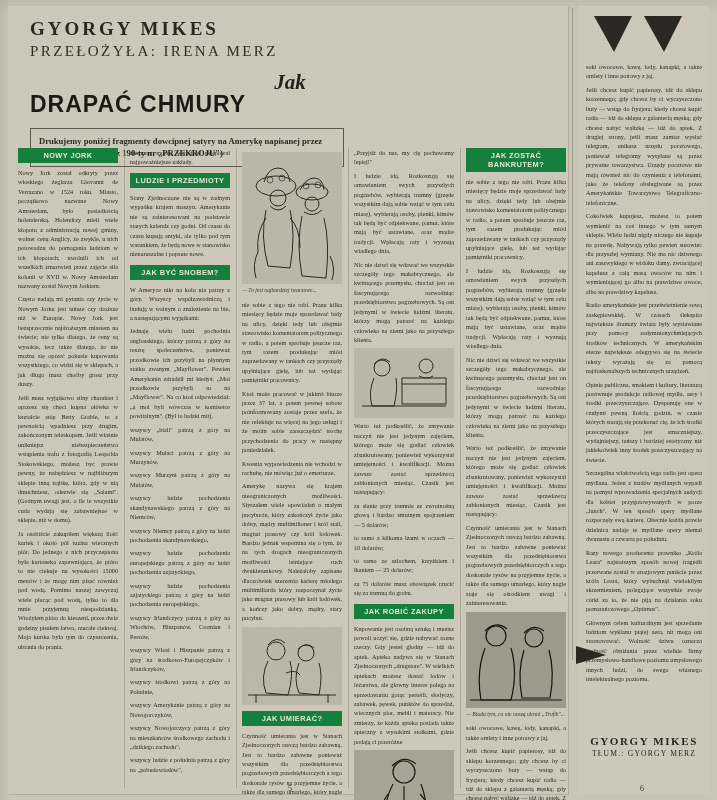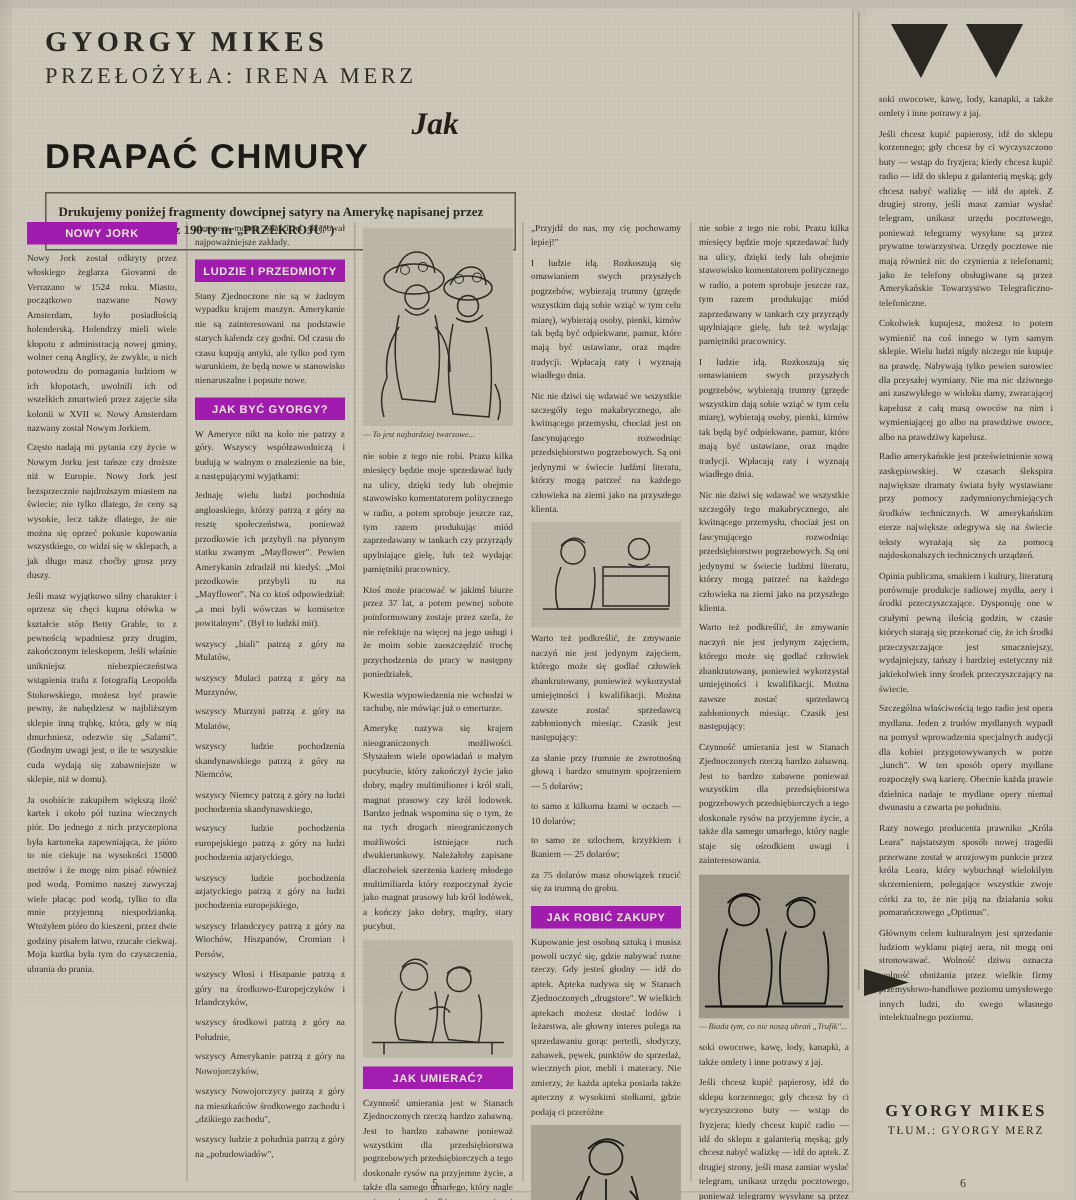--- a/index.html
+++ b/index.html
@@ -28,21 +28,21 @@
         font-size:8.6px;line-height:1.45;font-weight:bold;color:#2b2822;}
 
   
   .cols{position:absolute;left:14px;top:148px;width:548px;height:640px;}
   .col{position:absolute;top:0;width:100px;height:640px;}
   .c1{left:4px;}   .c2{left:116px;} .c3{left:228px;} .c4{left:340px;} .c5{left:452px;}
   .colrule{position:absolute;top:0;height:640px;width:1px;background:#8b8576;opacity:.5;}
 
   p.tx{margin:0 0 4px 0;font-size:6.2px;line-height:1.52;text-align:justify;color:#2e2a24;
        font-family:"Liberation Serif",serif;hyphens:auto;}
-  .bar{background:#a21caf;color:#e8e4d8;font-family:"Liberation Sans",sans-serif;
+  .bar{background:#15803d;color:#e8e4d8;font-family:"Liberation Sans",sans-serif;
        font-weight:bold;font-size:7.4px;text-align:center;padding:3px 2px;margin:6px 0 5px 0;
        letter-spacing:.4px;}
   .bar.first{margin-top:0;}
   .caption{font-size:5.6px;font-style:italic;line-height:1.4;color:#3a362f;margin:3px 0 5px 0;}
 
   
   .ill{position:relative;background:#b6b1a2;margin:4px 0 3px 0;overflow:hidden;
        border:0;}
   .ill svg{display:block;}
   .arrowtop{position:absolute;left:588px;top:14px;width:116px;height:40px;}
@@ -89,21 +89,21 @@
       <p class="tx">Nowy Jork został odkryty przez włoskiego żeglarza Giovanni de Verrazano w 1524 roku. Miasto, początkowo nazwane Nowy Amsterdam, było posiadłością holenderską. Holendrzy mieli wiele kłopotu z administracją nowej gminy, wolner ceną Anglicy, że zwykle, u nich potowodzu do pomagania ludziom w ich kłopotach, uwolnili ich od wszelkich zmartwień przez zajęcie siła kolonii w XVII w. Nowy Amsterdam nazwany został Nowym Jorkiem.</p>
       <p class="tx">Często nadają mi pytania czy życie w Nowym Jorku jest tańsze czy droższe niż w Europie. Nowy Jork jest bezsprzecznie najdroższym miastem na świecie; nie tylko dlatego, że ceny są wysokie, lecz także dlatego, że nie można się oprzeć pokusie kupowania wszystkiego, co widzi się w sklepach, a jak długo masz choćby grosz przy duszy.</p>
       <p class="tx">Jeśli masz wyjątkowo silny charakter i oprzesz się chęci kupna ołówka w kształcie stóp Betty Grable, to z pewnością wpadniesz przy drugim, zakończonym teleskopem. Jeśli właśnie unikniejsz niebezpieczeństwa wstąpienia trafu z fotografią Leopolda Stokowskiego, możesz być prawie pewny, że nabędziesz w najbliższym sklepie inną trąbkę, która, gdy w nią dmuchniesz, odezwie się „Salami". (Godnym uwagi jest, o ile te wszystkie cuda wydają się zabawniejsze w sklepie, niż w domu).</p>
       <p class="tx">Ja osobiście zakupiłem większą ilość kartek i około pół tuzina wiecznych piór. Do jednego z nich przyczepiona była kartoneka zapewniająca, że pióro to nie ciekuje na wysokości 15000 metrów i że mogę nim pisać również pod wodą. Pomimo naszej zawyczaj wiele płacąc pod wodą, tylko to dla mnie przyjemną niespodzianką. Wtożyłem pióro do kieszeni, przez dwie godziny pisałem łatwo, rzucałe ciekwaj. Moja kurtka była tym do czyszczenia, ubrania do prania.</p>
     </div>
 
     <div class="col c2">
       <p class="tx">ziemnem morza, właściciel sklepował najpoważniejsze zakłady.</p>
       <div class="bar">LUDZIE I PRZEDMIOTY</div>
       <p class="tx">Stany Zjednoczone nie są w żadnym wypadku krajem maszyn. Amerykanie nie są zainteresowani na podstawie starych kalendz czy godni. Od czasu do czasu kupują antyki, ale tylko pod tym warunkiem, że będą nowe w stanowisko nienaruszalne i popsute nowe.</p>
-      <div class="bar">JAK BYĆ GYORGY?</div>
+      <div class="bar">JAK BYĆ SNOBEM?</div>
       <p class="tx">W Ameryce nikt na kolo nie patrzy z góry. Wszyscy współzawodniczą i budują w walnym o znalezienie na bie, a następującymi wyjątkami:</p>
       <p class="tx">Jednaję wielu ludzi pochodnia angloaskiego, którzy patrzą z góry na resztę społeczeństwa, ponieważ przodkowie ich przybyli na płynnym statku zwanym „Mayflower". Pewien Amerykanin zdradził mi kiedyś: „Moi przodkowie przybyli tu na „Mayflower". Na co ktoś odpowiedział: „a moi byli wówczas w komisetce powitalnym". (Był to ludzki mit).</p>
       <p class="tx">wszyscy „biali" patrzą z góry na Mulatów,</p>
       <p class="tx">wszyscy Mulaci patrzą z góry na Murzynów,</p>
       <p class="tx">wszyscy Murzyni patrzą z góry na Mulatów,</p>
       <p class="tx">wszyscy ludzie pochodzenia skandynawskiego patrzą z góry na Niemców,</p>
       <p class="tx">wszyscy Niemcy patrzą z góry na ludzi pochodzenia skandynawskiego,</p>
       <p class="tx">wszyscy ludzie pochodzenia europejskiego patrzą z góry na ludzi pochodzenia azjatyckiego,</p>
       <p class="tx">wszyscy ludzie pochodzenia azjatyckiego patrzą z góry na ludzi pochodzenia europejskiego,</p>
       <p class="tx">wszyscy Irlandczycy patrzą z góry na Wiochów, Hiszpanów, Cromian i Persów,</p>
@@ -204,20 +204,21 @@
             <path d="M39 34 q-12 22 -6 54 l36 4 q8 -32 -2 -58"></path>
             <path d="M50 36 v40"></path>
             <path d="M34 44 q-10 14 -8 30"></path>
             <path d="M66 44 q12 12 10 32"></path>
           </g>
         </svg>
       </div>
     </div>
 
     <div class="col c5">
+      <div class="bar first">JAK ZOSTAĆ BANKRUTEM?</div>
       <p class="tx">nie sobie z tego nie robi. Prazu kilka miesięcy będzie moje sprzedawać ludy na ulicy, dzięki tedy lub obejmie stawowisko komentatorem politycznego w radio, a potem sprobuje jeszcze raz, tym razem produkując miód zaprzedawany w tankach czy przyrządy upylniające gielę, lub też wydając pamiętniki pracownicy.</p>
       <p class="tx">I ludzie idą. Rozkoszują się omawianiem swych przyszłych pogrzebów, wybierają trumny (grzęde wszystkim dają sobie wziąć w tym celu miarę), wybierają osoby, pienki, kimów tak będą być odpiekwane, pamur, które mają być ustawiane, oraz mądre tradycji. Wpłacają raty i wyznają wiadłego dnia.</p>
       <p class="tx">Nic nie dziwi się wdawać we wszystkie szczegóły tego makabrycznego, ale kwitnącego przemysłu, chociaż jest on fascynującego rozwodniąc przedsiębiorstwo pogrzebowych. Są oni jedynymi w świecie ludźmi literatu, którzy mogą patrzeć na każdego człowieka na ziemi jako na przyszłego klienta.</p>
       <p class="tx">Warto też podkreślić, że zmywanie naczyń nie jest jedynym zajęciem, którego może się godlać człowiek zbankrutowany, poniewież wykorzystał umiejętności i kwalifikacji. Można zawsze zostać sprzedawcą zabłonionych miesiąc. Czasik jest następujący:</p>
       <p class="tx">Czynność umierania jest w Stanach Zjednoczonych rzeczą bardzo zabawną. Jest to bardzo zabawne ponieważ wszystkim dla przedsiębiorstwa pogrzebowych przedsiębiorczych a tego doskonale rysów na przyjemne życie, a także dla samego umarłego, który nagle staje się ośrodkiem uwagi i zainteresowania.</p>
       <div class="ill">
         <svg width="100" height="96" viewBox="0 0 100 96">
           <rect width="100" height="96" fill="#9f9a8c"></rect>
           <g fill="none" stroke="#16130f" stroke-width="1.2">
             <circle cx="30" cy="24" r="10"></circle>

